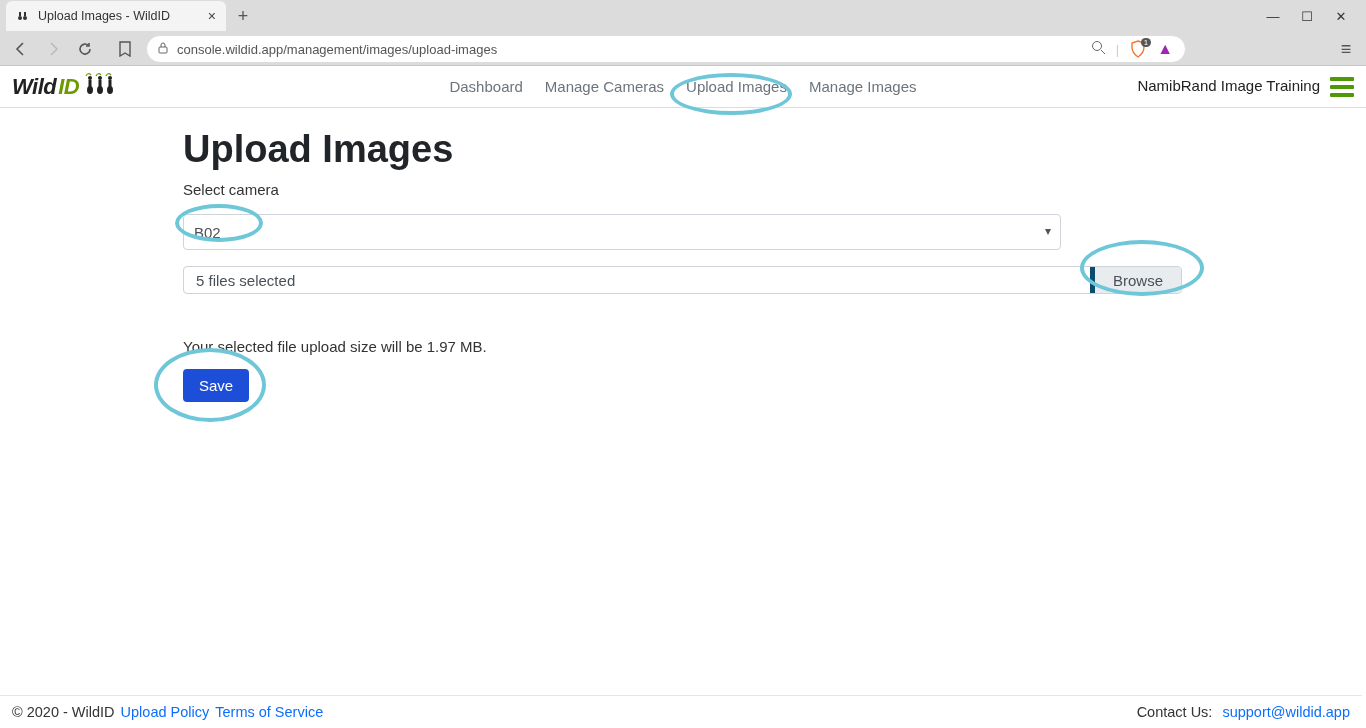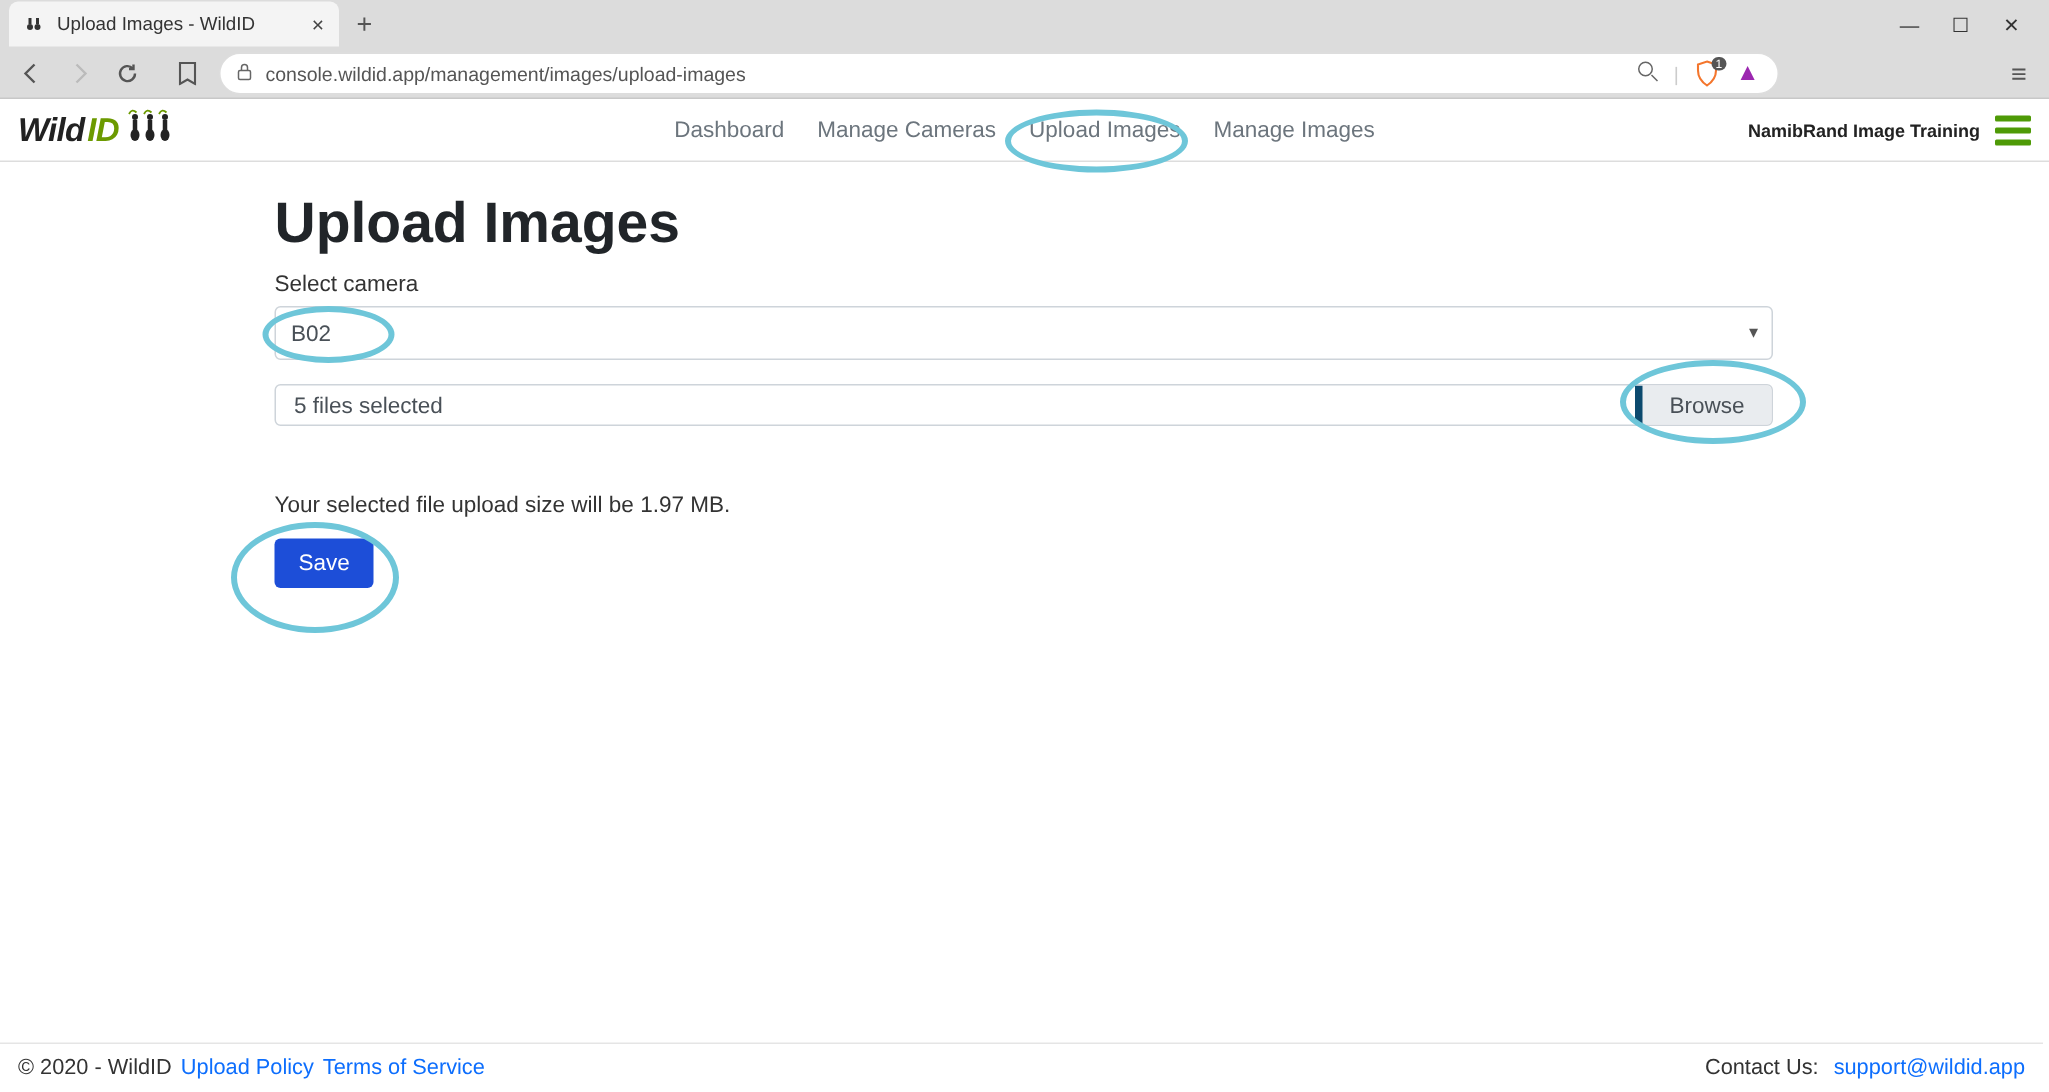--- a/index.html
+++ b/index.html
@@ -27,29 +27,29 @@
   .triangle-warn { color:#9c27b0; font-size:16px; }
   .menu-dots { width:20px; text-align:center; color:#555; cursor:pointer; font-size:18px; margin-left:140px; }
 
   
   .app-header { display:flex; align-items:center; height:42px; border-bottom:1px solid #ddd; padding:0 12px; }
   .logo { font-weight:800; font-size:22px; letter-spacing:-0.5px; color:#222; display:flex; align-items:center; gap:2px;font-style:italic; }
   .logo .id { color:#6c9a00; }
   .logo .figs { font-size:20px; color:#222; margin-left:2px; }
   .nav-links { margin-left:auto; display:flex; gap:22px; position:absolute; left:50%; transform:translateX(-50%); }
   .nav-links a { color:#6c757d; text-decoration:none; font-size:15px; cursor:pointer; }
-  .org-name { margin-left:auto; display:flex; align-items:center; gap:10px; font-weight:700; font-size:12px; color:#222; }
+  .org-name { margin-left:auto; display:flex; gap:10px; font-weight:400; font-size:15px; color:#222; }
   .hamburger { display:flex; flex-direction:column; gap:4px; cursor:pointer; }
   .hamburger span { display:block; width:24px; height:4px; background:#4e9a06; border-radius:1px; }
 
   
   .content { padding: 20px 0 0 183px; width: calc(183px + 1000px); }
   h1 { font-size:38px; font-weight:700; margin-bottom:10px; }
-  .label { font-size:15px; color:#333; margin-bottom:6px; }
-  .select-wrap { position:relative; width:999px; }
+  .label { font-size:15px; color:#333; margin-bottom:16px; }
+  .select-wrap { position:relative; width:878px; }
   select { width:100%; height:36px; border:1px solid #ced4da; border-radius:4px; background:#fff; padding:0 10px; font-size:15px; color:#495057; appearance:none; cursor:pointer; }
   .chevron { position:absolute; right:10px; top:10px; pointer-events:none; color:#555; font-size:12px; }
 
   .file-row { display:flex; width:999px; margin-top:16px; border:1px solid #ced4da; border-radius:4px; overflow:hidden; height:28px; }
   .file-text { flex:1; padding:0 12px; display:flex; align-items:center; color:#495057; font-size:15px; }
   .browse-btn { background:#e9ecef; border-left:5px solid #0c4a6e; padding:0 18px; display:flex; align-items:center; color:#495057; font-size:15px; cursor:pointer; }
 
   .info-text { margin-top:44px; font-size:15px; color:#333; }
   .save-btn { margin-top:14px; background:#1d4ed8; color:#fff; border:none; border-radius:4px; padding:8px 16px; font-size:15px; cursor:pointer; }
 

